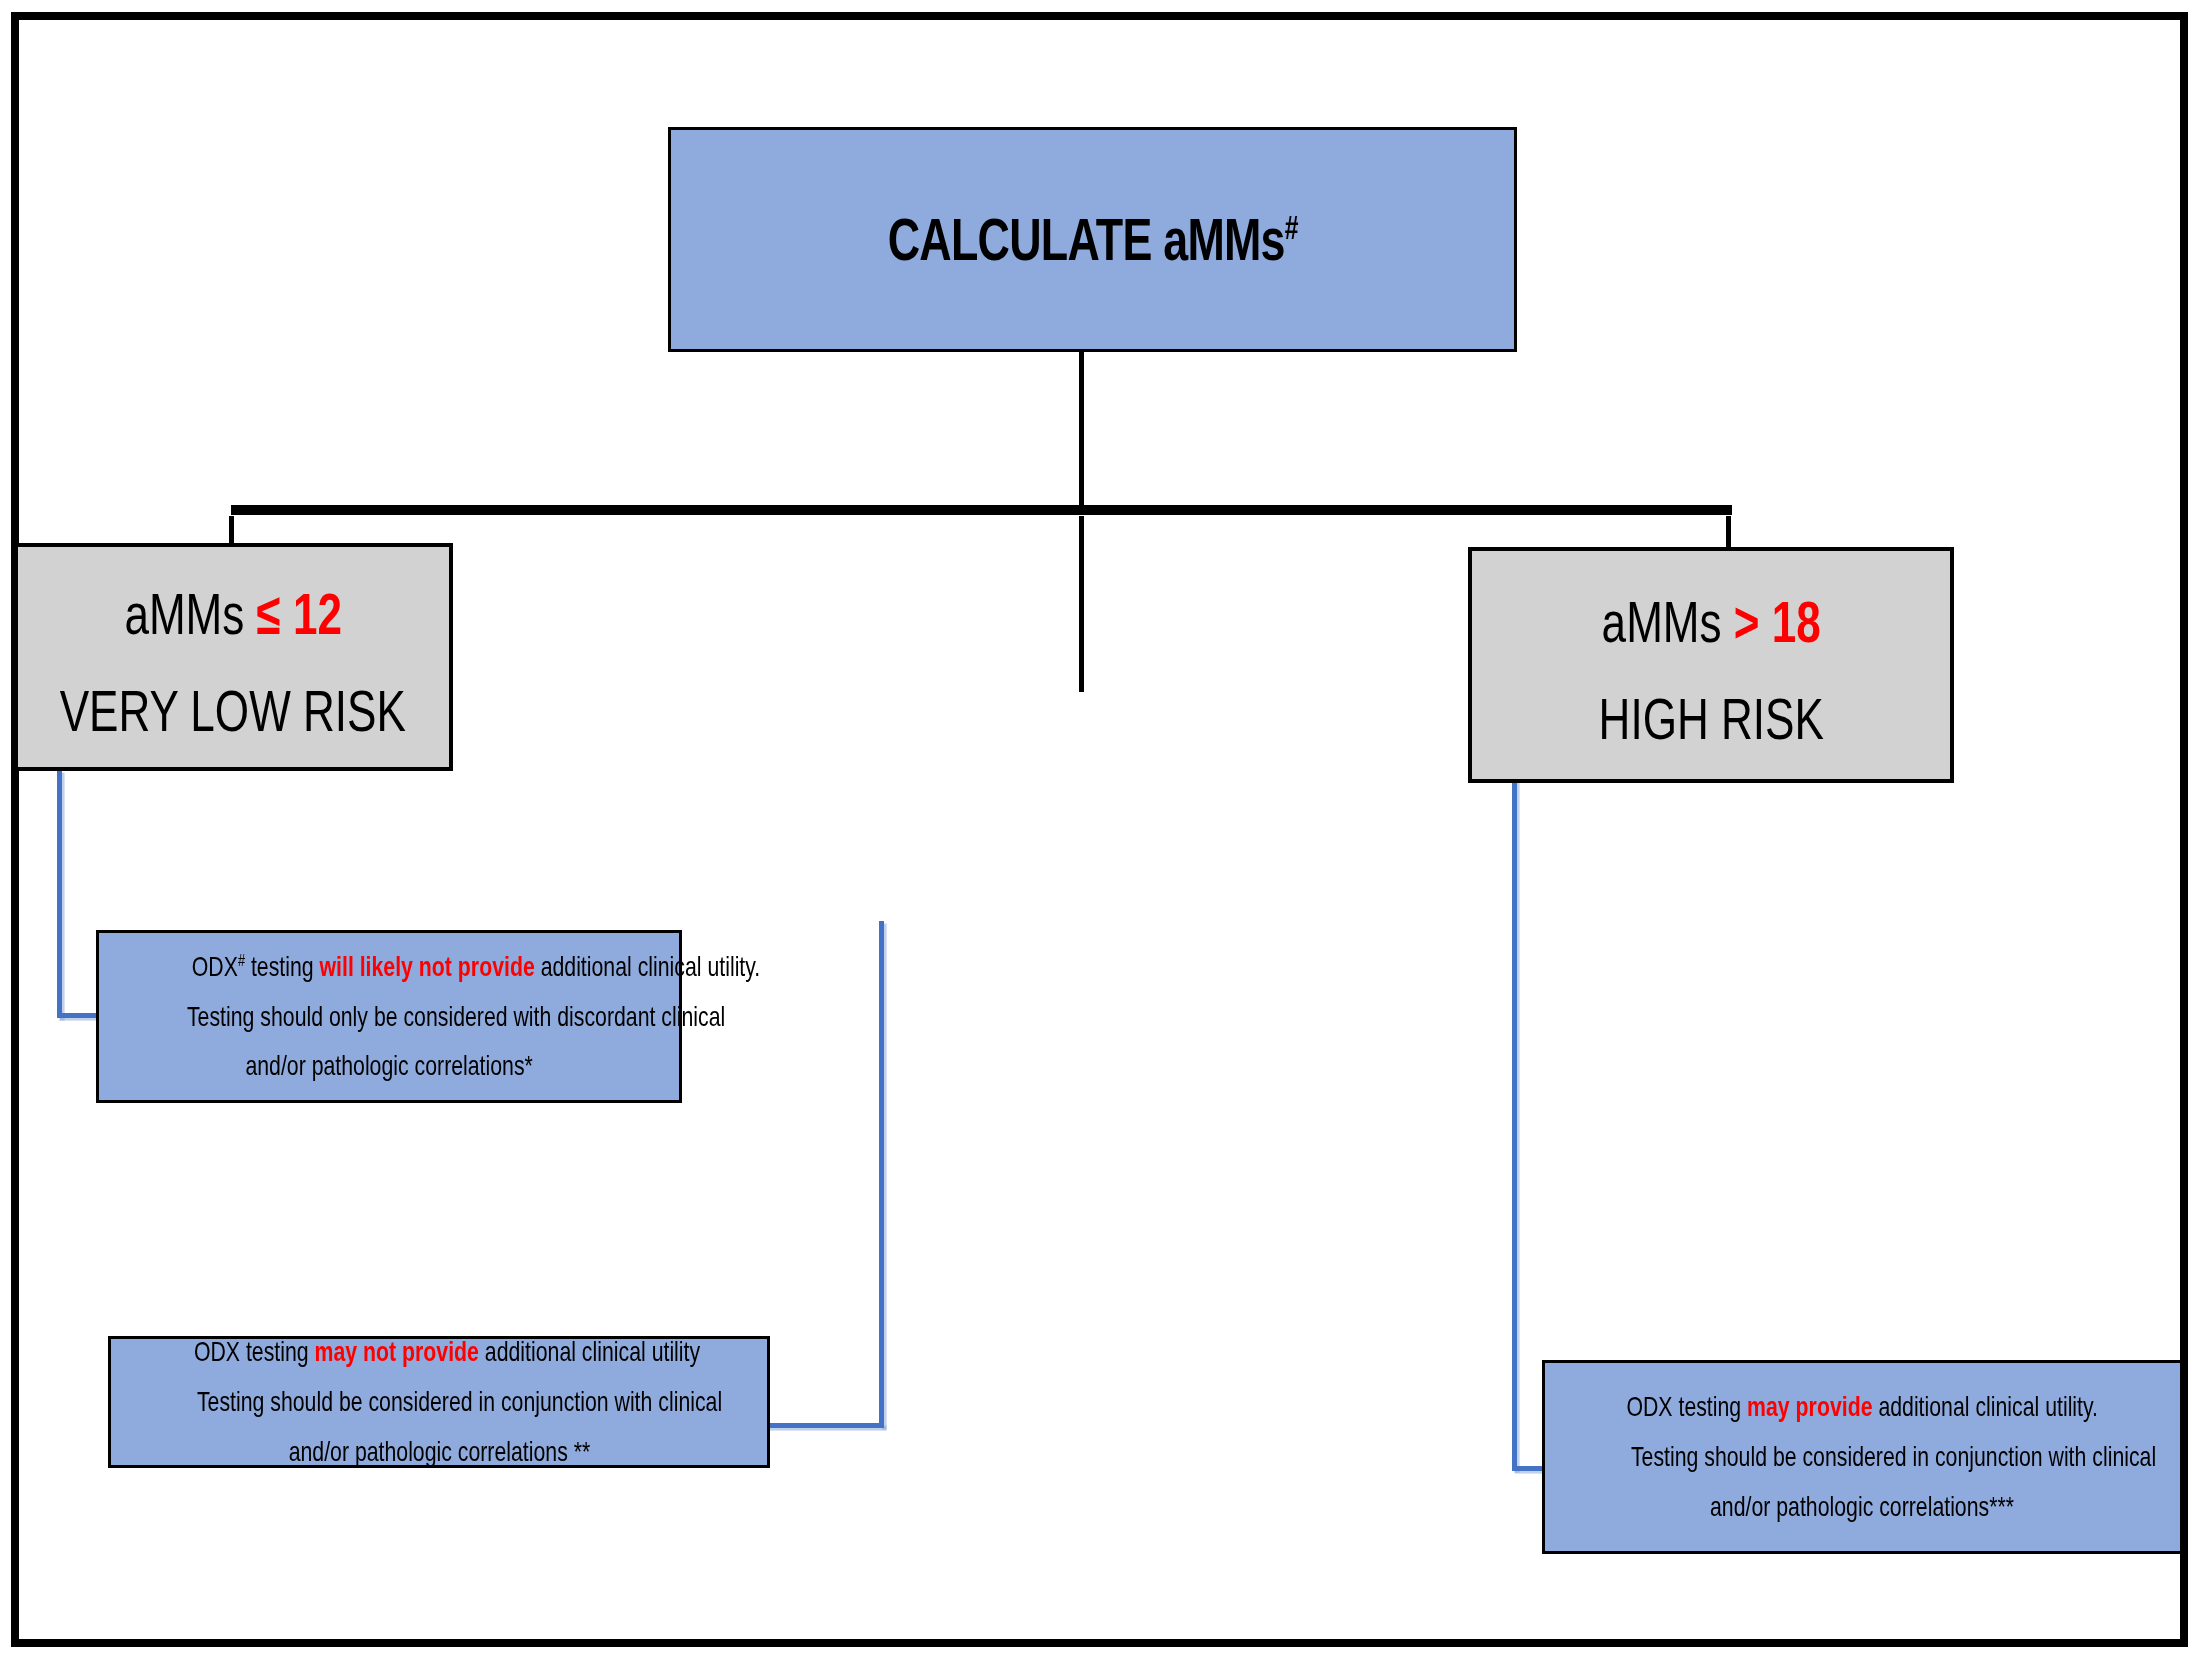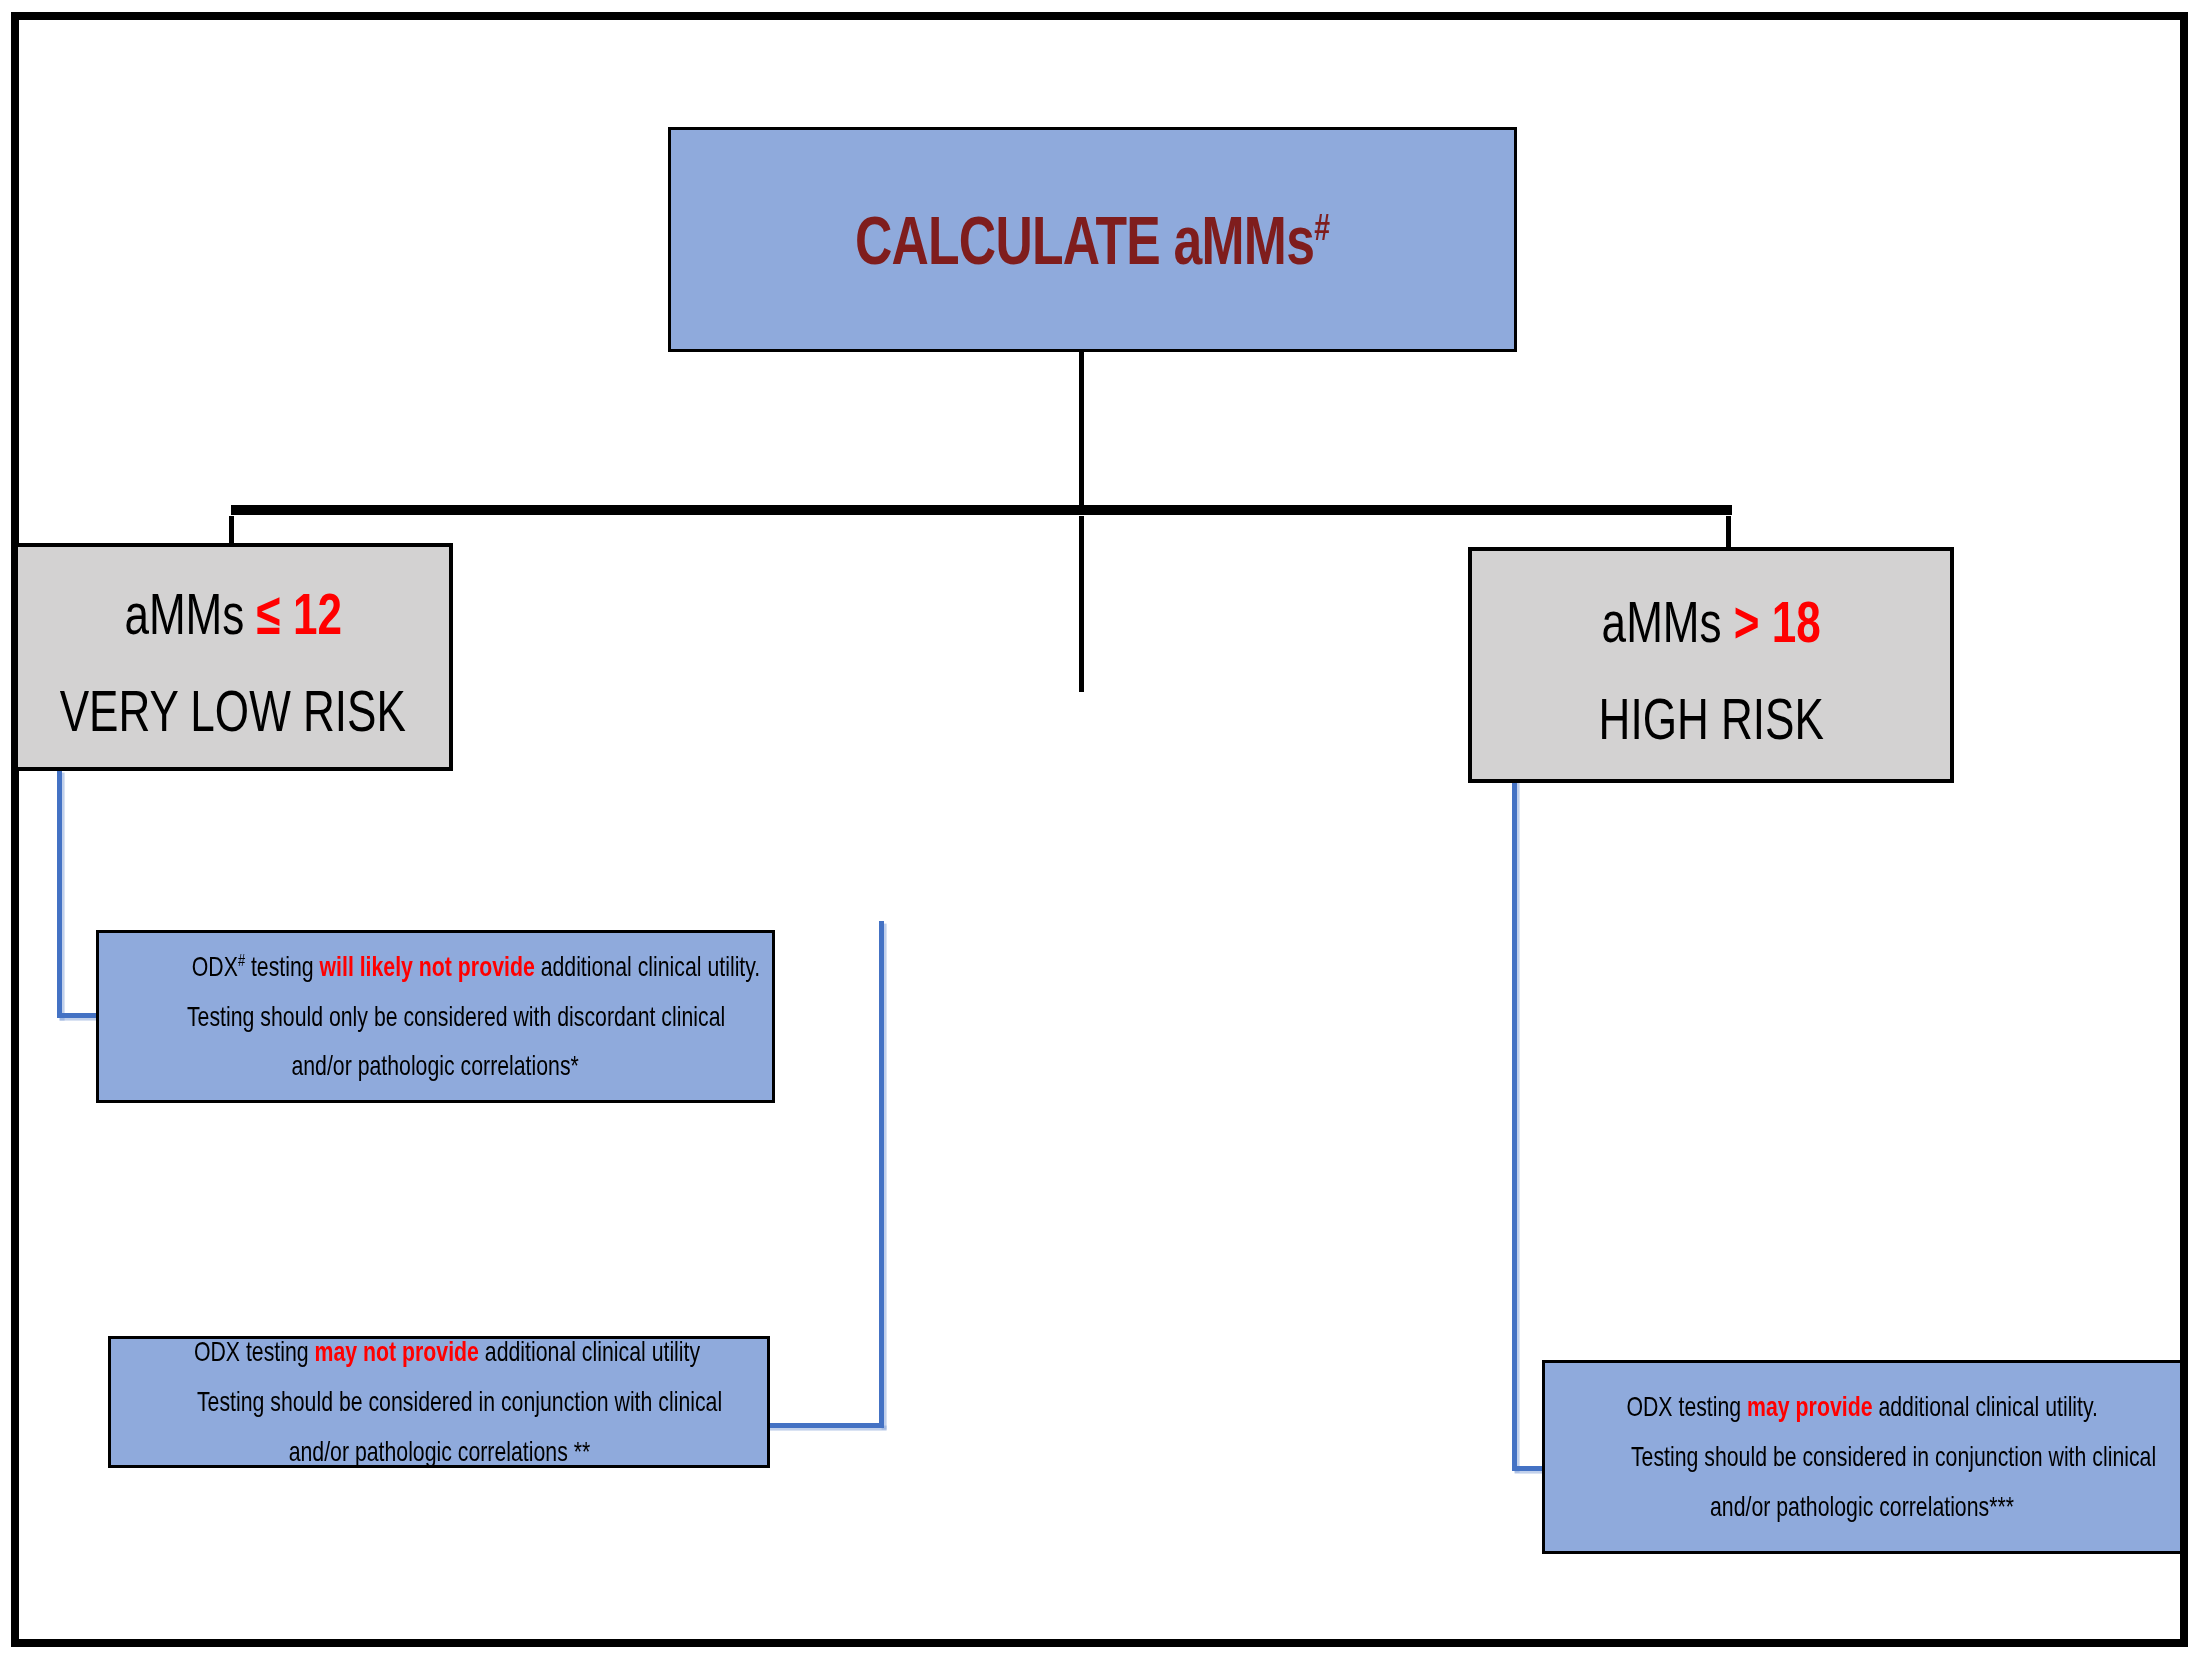--- a/index.html
+++ b/index.html
@@ -25,35 +25,35 @@
   .cond {                      
     display:inline-block;
     transform:scaleX(0.76);
     transform-origin:50% 50%;
     white-space:nowrap;
   }
   .title-box {
     left:668px; top:127px; width:849px; height:225px;
     background:#8FAADC; border:3.6px solid #000;
   }
-  .title-text { font-size:68px; font-weight:bold; color:#7f1d1d; letter-spacing:-1px; }
+  .title-text { font-size:59px; font-weight:bold; color:#000000; letter-spacing:-1px; }
   .title-text sup { font-size:55%; vertical-align:super; line-height:0; }
 
   .grey {
     background:#D3D2D2; border:4.1px solid #000;
     gap:36px; padding-top:11px;
   }
   .gline { font-size:58px; color:#000; line-height:1.05; }
   .redbold { color:#FF0000; font-weight:bold; }
 
   .note {
     background:#8FAADC; border:3.6px solid #000;
     padding:5.2px 3.1px;
   }
-  .note1 { left:96px;  top:930px; width:679px; height:173px; }
+  .note1 { left:96px;  top:930px; width:586px; height:173px; }
   .note2 { left:108px;  top:1336px; width:662px; height:132px; }
   .note3 { left:1542px; top:1360px; width:641px; height:194px; }
   .nline { font-size:28px; color:#000; line-height:1.78; width:100%; }
   .nline sup { font-size:60%; vertical-align:super; line-height:0; }
 
   .grey1 { left:13.5px;   top:543px; width:439px; height:228px; }
   .grey2 { left:842px; top:689px; width:497px; height:233px; }
   .grey3 { left:1468px; top:547px; width:486px; height:236px; }
 
   .blk { position:absolute; background:#000; }

